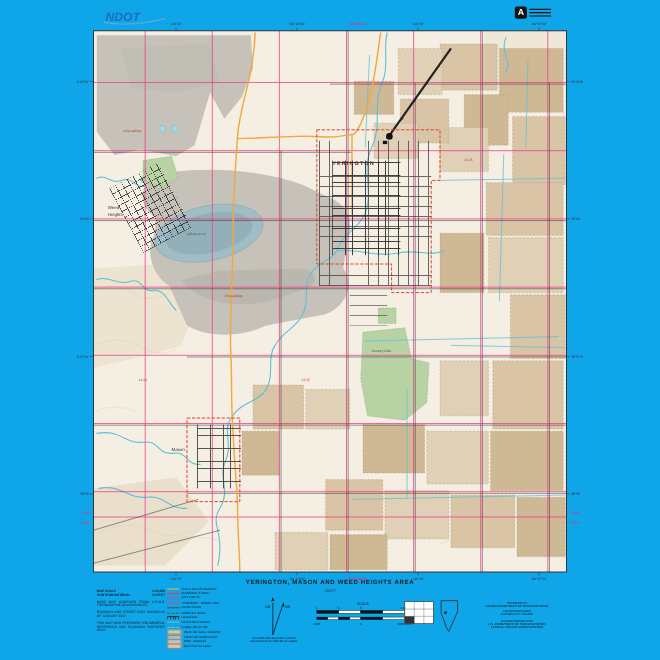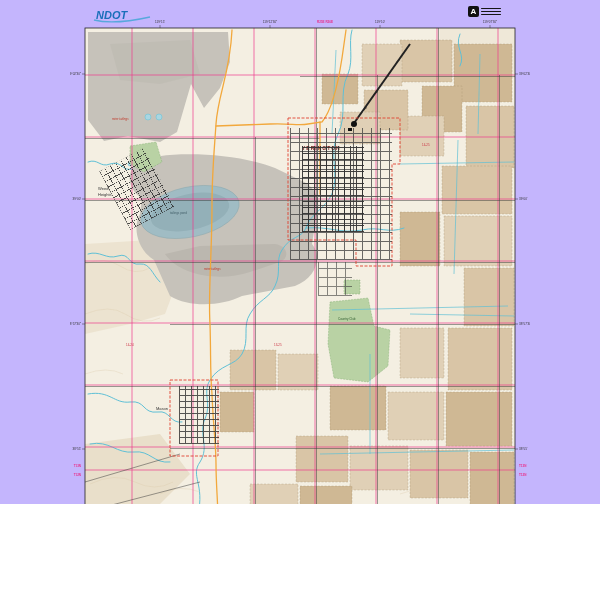--- a/index.html
+++ b/index.html
@@ -1,16 +1,16 @@
 <!DOCTYPE html>
 <html><head>
 <meta charset="utf-8">
 <style>
   html,body{margin:0;padding:0;background:#fff;}
-  .page{position:relative;width:600px;height:504px;background:#c4b5fd;overflow:hidden;
+  .page{position:relative;width:600px;height:600px;background:#0ea5e9;overflow:hidden;
         font-family:"Liberation Sans",sans-serif;color:#222;}
   .abs{position:absolute;}
   
   .stamp{display:flex;align-items:center;gap:2px;}
   .stamp-box{width:11px;height:11px;background:#111;border-radius:2px;color:#fff;
              font-size:8px;font-weight:bold;display:flex;align-items:center;justify-content:center;}
   .stamp-lines{display:flex;flex-direction:column;gap:1.5px;}
   .stamp-lines i{display:block;width:20px;height:1.5px;background:#151515;border-radius:1px;}
   
   .grid{position:absolute;pointer-events:none;}

